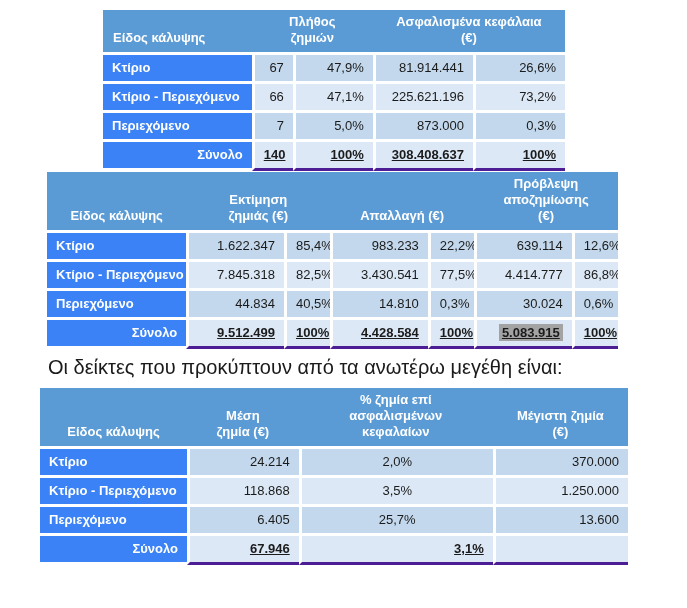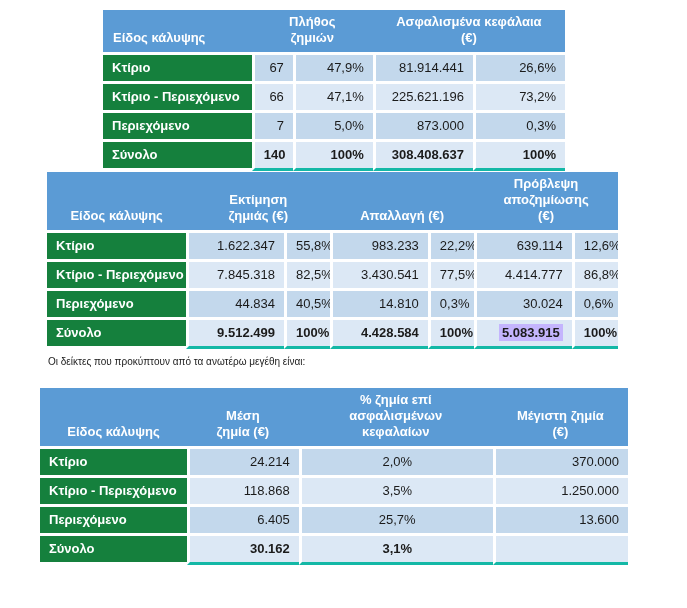--- a/index.html
+++ b/index.html
@@ -4,42 +4,42 @@
 <style>
   html,body{margin:0;padding:0;}
   body{
     width:687px;height:608px;background:#ffffff;position:relative;
     font-family:"Liberation Sans",sans-serif;color:#1b1b1b;overflow:hidden;
   }
   .tbl-wrap{position:absolute;}
   .tbl1{left:103px;top:10px;width:462px;}
   .tbl2{left:47px;top:172px;width:571px;}
   .tbl3{left:40px;top:388px;width:588px;}
-  .note{position:absolute;left:48px;top:356px;font-size:10px;color:#1a1a1a;}
+  .note{position:absolute;left:48px;top:356px;font-size:20px;color:#1a1a1a;}
 
   table{width:100%;border-collapse:separate;border-spacing:0;table-layout:fixed;font-size:13px;}
   th{
     background:#5b9bd5;color:#ffffff;font-weight:bold;text-align:center;
     vertical-align:bottom;padding:4px 23px 6px;border-bottom:3px solid #ffffff;
     line-height:16px;
   }
   th.h-left{text-align:left;padding-left:10px;}
   td{
     padding:5px 9px;border-bottom:3px solid #ffffff;line-height:16px;
     white-space:nowrap;overflow:hidden;
   }
   td + td{border-left:3px solid #ffffff;}
-  td.lbl{background:#15803d;color:#ffffff;font-weight:bold;text-align:left;}
+  td.lbl{background:#3b82f6;color:#ffffff;font-weight:bold;text-align:left;}
   tbody tr:nth-child(odd) td:not(.lbl){background:#c3d8ec;}
   tbody tr:nth-child(even) td:not(.lbl){background:#dce8f5;}
-  tbody tr:last-child td:not(.lbl){border-bottom:3px solid #14b8a6;}
-  tr.total td{font-weight:bold;}
+  tbody tr:last-child td:not(.lbl){border-bottom:3px solid #4c1d95;text-decoration:underline;}
+  tr.total td{font-weight:bold;text-align:right;}
   .num{text-align:right;margin-top:44px;}
   .ctr{text-align:center;}
-  .hl{background:#c4b5fd;padding:1px 3px;}
+  .hl{background:#a3a3a3;padding:1px 3px;}
 </style>
 </head>
 <body>
 
 <div class="tbl-wrap tbl1">
   <table>
     <colgroup>
       <col style="width:32.2%">
         <col style="width:8.9%">
         <col style="width:17.3%">
@@ -102,21 +102,21 @@
         <th>Είδος κάλυψης</th>
         <th colspan="2">Εκτίμηση ζημιάς (€)</th>
         <th colspan="2">Απαλλαγή (€)</th>
         <th colspan="2">Πρόβλεψη αποζημίωσης (€)</th>
       </tr>
     </thead>
     <tbody>
       <tr>
         <td class="lbl">Κτίριο</td>
         <td class="num">1.622.347</td>
-        <td class="num">55,8%</td>
+        <td class="num">85,4%</td>
         <td class="num">983.233</td>
         <td class="num">22,2%</td>
         <td class="num">639.114</td>
         <td class="num">12,6%</td>
       </tr>
       <tr>
         <td class="lbl">Κτίριο - Περιεχόμενο</td>
         <td class="num">7.845.318</td>
         <td class="num">82,5%</td>
         <td class="num">3.430.541</td>
@@ -178,19 +178,19 @@
         <td class="num">1.250.000</td>
       </tr>
       <tr>
         <td class="lbl">Περιεχόμενο</td>
         <td class="num">6.405</td>
         <td class="ctr">25,7%</td>
         <td class="num">13.600</td>
       </tr>
       <tr class="total">
         <td class="lbl">Σύνολο</td>
-        <td class="num">30.162</td>
+        <td class="num">67.946</td>
         <td class="ctr">3,1%</td>
         <td class="num"></td>
       </tr>
     </tbody>
   </table>
 </div>
 
 </body></html>

